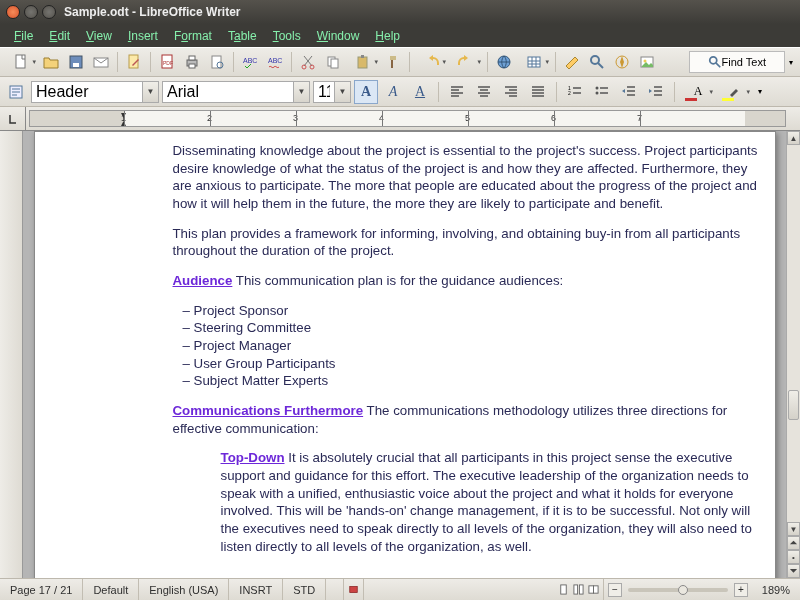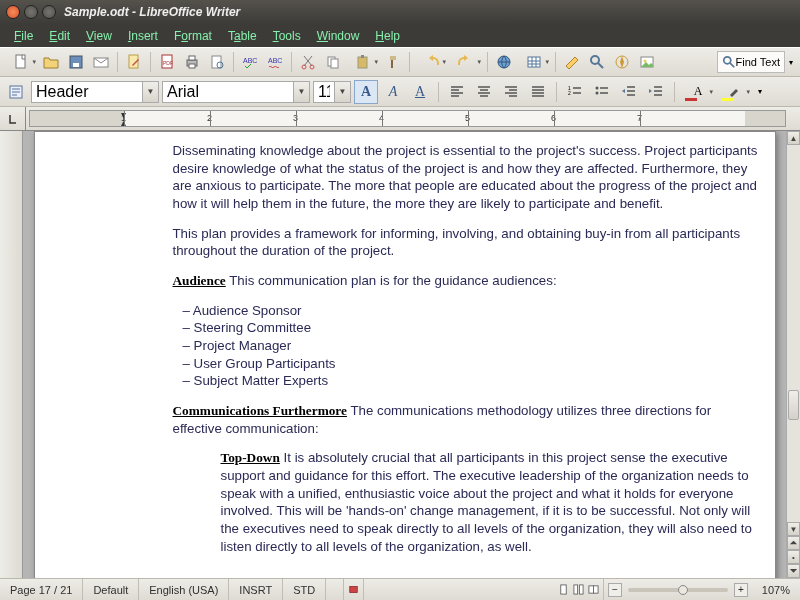--- a/index.html
+++ b/index.html
@@ -2,50 +2,50 @@
 <html><head>
 <meta charset="utf-8">
 <style>
   * { box-sizing: border-box; margin: 0; padding: 0; }
   body { font-family: "Liberation Sans", Arial, sans-serif; font-size: 12px; background: #3c3b37; width: 800px; height: 600px; overflow: hidden; display: flex; flex-direction: column; }
   .titlebar { background: linear-gradient(#55524c,#3c3b37); height: 24px; display: flex; align-items: center; padding: 0 6px; color: #eee; }
   .tb-btns { display: flex; gap: 4px; margin-right: 8px; }
   .tb-btn { width: 14px; height: 14px; border-radius: 7px; border: 1px solid #222; }
   .tb-close { background: radial-gradient(#f58c5a,#d9532b); }
   .tb-min, .tb-max { background: radial-gradient(#757470,#55524c); }
-  .title-text { font-weight: bold; font-size: 12px; font-style: italic; }
+  .title-text { font-weight: bold; font-size: 12px; }
   .menubar { background: #3c3b37; height: 23px; display: flex; align-items: center; padding: 0 6px; color: #86efac; }
   .menubar span { padding: 2px 8px; }
   .menubar span u { text-decoration: underline; }
   .toolbar { background: linear-gradient(#eeece7,#dedbd3); height: 30px; display: flex; align-items: center; padding: 1px 4px; border-top: 1px solid #fff; border-bottom: 1px solid #bdb8ad; gap: 1px; }
   .tool { width: 24px; height: 24px; display: flex; align-items: center; justify-content: center; border: 1px solid transparent; position: relative; }
   .tool svg { width: 16px; height: 16px; }
   .tool.wide { width: 34px; }
   .tool .dd { position: absolute; right: 1px; top: 50%; transform: translateY(-50%); font-size: 7px; color: #555; }
   .sep { width: 1px; height: 20px; background: #c2bdb2; margin: 0 3px; }
-  .findtext { border: 1px solid #bbb; background: #fcfbf9; font-size: 11px; height: 22px; padding: 0 4px; display: flex; align-items: center; }
+  .findtext { border: 1px solid #bbb; background: #fcfbf9; font-size: 11px; height: 22px; padding: 0 18px; display: flex; align-items: center; }
   .toolbar2 { background: linear-gradient(#eeece7,#dedbd3); height: 30px; display: flex; align-items: center; padding: 1px 4px; border-bottom: 1px solid #bdb8ad; gap: 3px; }
   .combo { display: flex; align-items: center; height: 22px; background: #fff; border: 1px solid #aaa; }
   .combo input { border: none; outline: none; padding: 0 4px; font-size: 16px; height: 100%; }
   .combo .cb-btn { width: 16px; height: 100%; background: linear-gradient(#f0eee8,#d8d5cd); border-left: 1px solid #aaa; display: flex; align-items: center; justify-content: center; font-size: 8px; color: #444; }
   .ruler-area { background: linear-gradient(#eeece7,#dedbd3); height: 24px; border-bottom: 1px solid #888; position: relative; display: flex; }
   .ruler-corner { width: 26px; height: 100%; border-right: 1px solid #888; display: flex; align-items: center; justify-content: center; }
   .ruler-corner svg { width: 14px; height: 14px; }
   .hruler { flex: 1; position: relative; background: #f6f5f1; margin: 3px 14px 3px 3px; border: 1px solid #999; height: 17px; overflow: hidden; }
   .hruler .mk { position: absolute; top: 0; height: 100%; border-left: 1px solid #777; }
   .hruler .num { position: absolute; top: 2px; font-size: 9px; color: #333; }
   .hruler .leftmargin, .hruler .rightmargin { position: absolute; top:0; bottom:0; background: #d8d5cd; }
   .hruler .indent { position: absolute; font-size: 10px; color: #333; }
   .docarea { flex: 1; display: flex; background: #aaa; overflow: hidden; }
   .vruler { width: 23px; background: linear-gradient(to right,#eeece7,#dedbd3); border-right: 1px solid #999; }
   .page-scroll { flex: 1; overflow: auto; background: #b5b5b5; position: relative; }
   .page { background: #fff; width: 742px; margin: 0 auto; min-height: 455px; border: 1px solid #888; box-shadow: 2px 2px 6px rgba(0,0,0,.35); position: relative; }
   .page-content { padding: 10px 12px 10px 138px; font-family: Arial, sans-serif; font-size: 13.3px; color: #2a2a56; line-height: 1.33; }
   .page-content p { margin-bottom: 12px; }
-  .heading { font-weight: bold; text-decoration: underline; color: #000000; font-family: Liberation Serif, serif; }
+  .heading { font-weight: bold; text-decoration: underline; color: #6d28d9; }
   .bullets { list-style: none; margin: 0 0 12px 0; padding-left: 10px; }
   .bullets li::before { content: "–  "; }
   .indent-block { padding-left: 48px; }
   .scrollbar-v { width: 14px; background: #e6e3dc; border-left: 1px solid #aaa; display:flex; flex-direction:column; }
   .sb-btn { height:14px; background:linear-gradient(#f0eee8,#d4d1c9); border:1px solid #aaa; display:flex;align-items:center;justify-content:center; font-size:8px;color:#444;}
   .sb-track { flex:1; position:relative; }
   .sb-thumb { position:absolute; left:1px; right:1px; top:65%; height:30px; background:linear-gradient(#f0eee8,#d4d1c9); border:1px solid #aaa; border-radius:2px;}
   .nav-btns { display:flex; flex-direction:column;}
   .statusbar { height: 22px; background: linear-gradient(#eeece7,#dedbd3); border-top: 1px solid #bdb8ad; display: flex; align-items: center; font-size: 11px; color: #2f2f2f; }
   .status-cell { padding: 0 10px; height: 100%; display:flex; align-items: center; border-right: 1px solid #c2bdb2; }
@@ -363,21 +363,21 @@
 
 <div class="docarea">
   <div class="vruler"></div>
   <div class="page-scroll">
     <div class="page">
       <div class="page-content">
         <p>Disseminating knowledge about the project is essential to the project's success. Project participants desire knowledge of what the status of the project is and how they are affected. Furthermore, they are anxious to participate. The more that people are educated about the progress of the project and how it will help them in the future, the more they are likely to participate and benefit.</p>
         <p>This plan provides a framework for informing, involving, and obtaining buy-in from all participants throughout the duration of the project.</p>
         <p><span class="heading">Audience</span><span> This communication plan is for the guidance audiences:</span></p>
         <ul class="bullets">
-          <li>Audience Sponsor</li>
+          <li>Project Sponsor</li>
           <li>Steering Committee</li>
           <li>Project Manager</li>
           <li>User Group Participants</li>
           <li>Subject Matter Experts</li>
         </ul>
         <p><span class="heading">Communications Furthermore</span><span> The communications methodology utilizes three directions for effective communication:</span></p>
         <div class="indent-block">
           <p><span class="heading">Top-Down</span><span> It is absolutely crucial that all participants in this project sense the executive support and guidance for this effort. The executive leadership of the organization needs to speak with a unified, enthusiastic voice about the project and what it holds for everyone involved. This will be 'hands-on' change management, if it is to be successful. Not only will the executives need to speak directly to all levels of the organization, they will also need to listen directly to all levels of the organization, as well.</span></p>
         </div>
       </div>
@@ -434,15 +434,15 @@
       </svg>
   </div>
   <div class="status-cell" style="padding:0 4px;border-right:none">
     <div class="zoom-minus">−</div>
     <div class="zoom-slider">
         <div class="knob"></div>
       </div>
     <div class="zoom-plus">+</div>
   </div>
   <div class="status-cell" style="border-right:none">
-      <span>107%</span>
+      <span>189%</span>
     </div>
 </div>
 
 </body></html>

